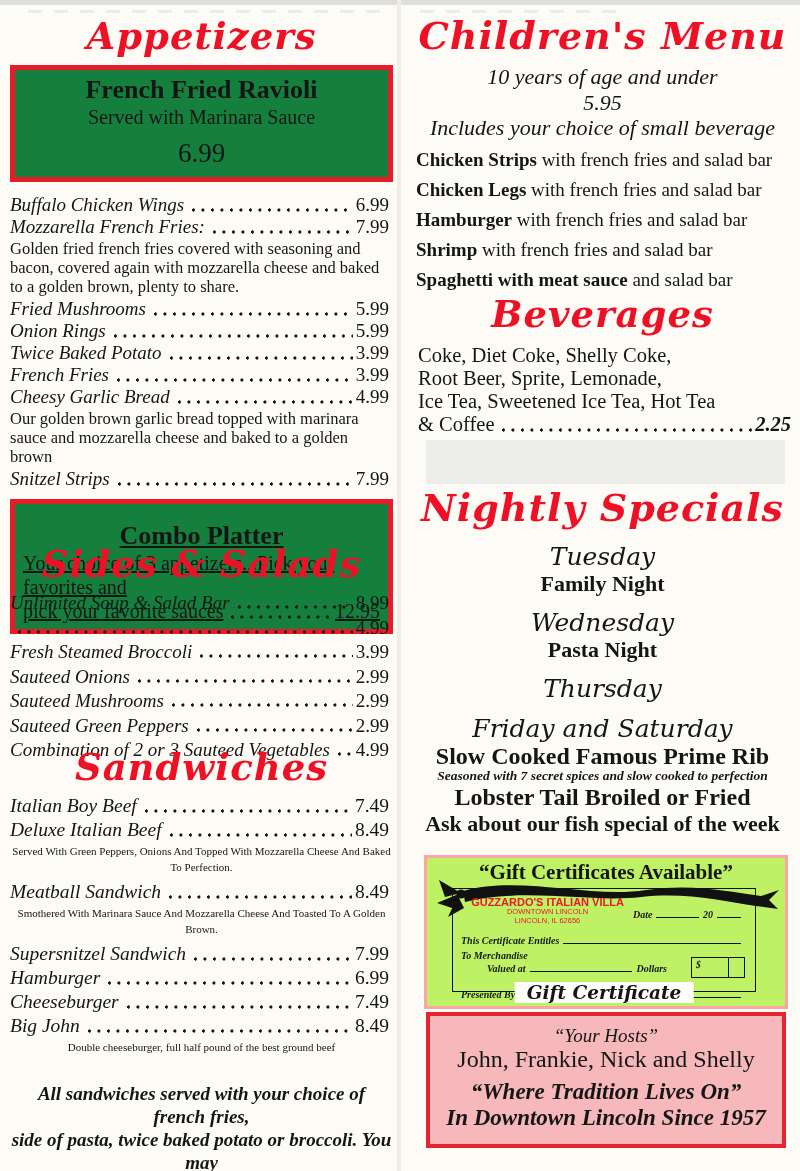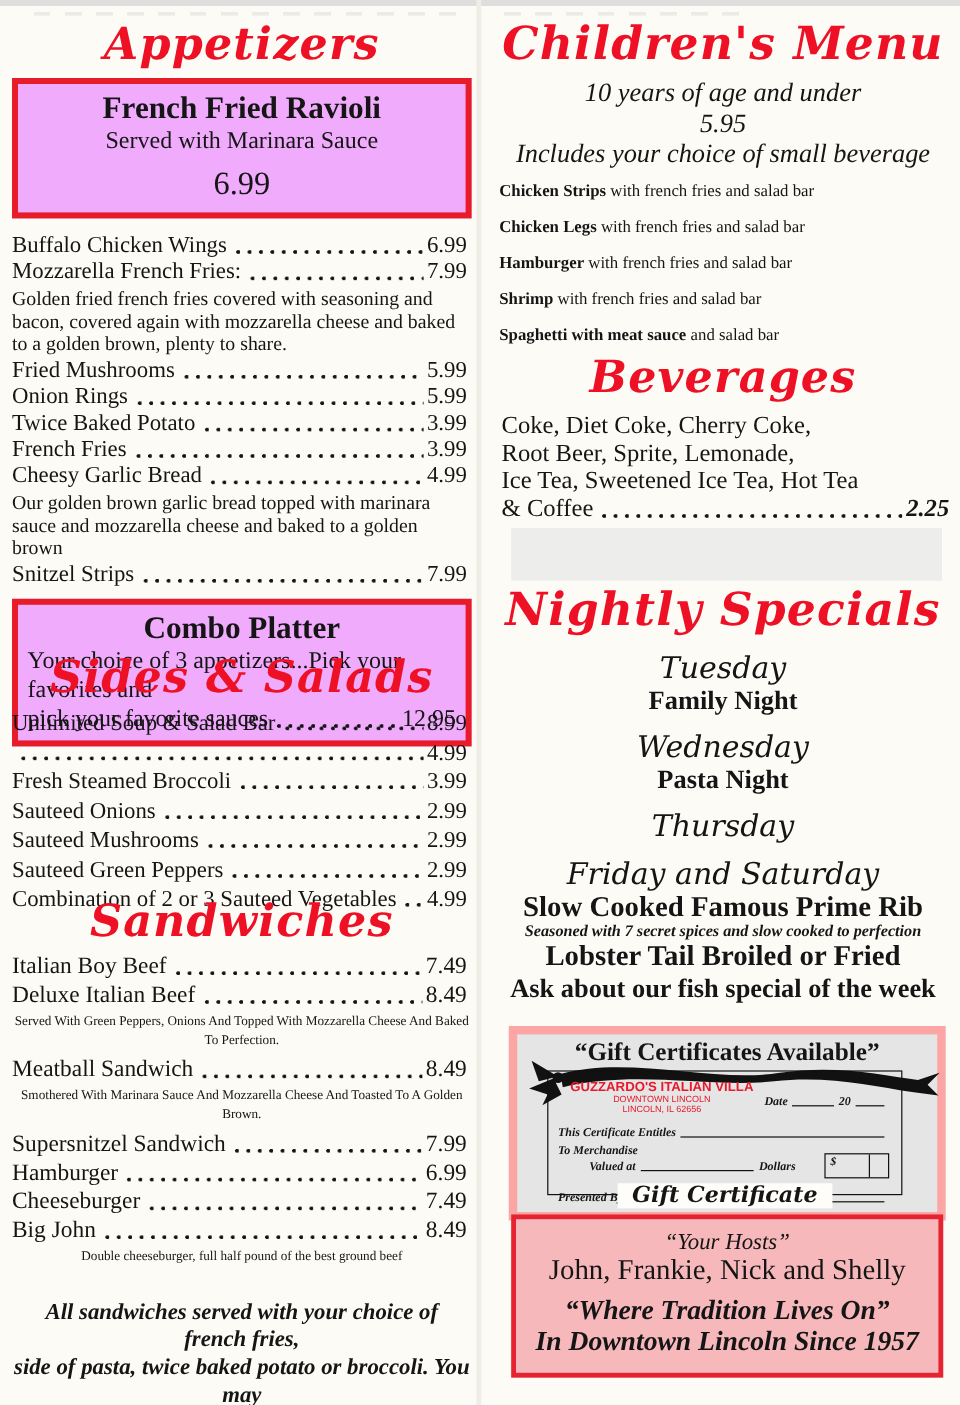--- a/index.html
+++ b/index.html
@@ -19,66 +19,66 @@
   .col-right{left:412px;width:381px;}
   .sec{position:absolute;left:0;right:0;}
 
   h1.script{
     margin:0;text-align:center;color:#ee1126;font-weight:600;font-style:italic;
     font-size:37px;line-height:44px;letter-spacing:1px;
     font-family:"DejaVu Serif","Liberation Serif",serif;
   }
 
   
-  .pinkbox{border:5px solid #e81c28;background:#f0abfc;text-align:center;}
+  .pinkbox{border:5px solid #e81c28;background:#15803d;text-align:center;}
   .feature{padding:5px 6px 9px;}
   .feature-title{font-weight:bold;font-size:26px;line-height:30px;}
   .feature-sub{font-size:20px;line-height:24px;}
   .feature-price{font-size:27px;line-height:30px;margin-top:9px;}
-  .combo{padding:4px 8px 6px;text-align:left;}
+  .combo{padding:16px 8px 6px;text-align:left;text-decoration:underline;}
   .combo-title{font-weight:bold;font-size:26px;line-height:31px;text-align:center;}
   .combo-line{font-size:20px;line-height:24px;}
   .combo-row{display:flex;font-size:20px;line-height:24px;}
 
   
   .mrow{display:flex;font-size:19px;line-height:22px;padding-right:4px;}
-  .mrow .nm{white-space:nowrap;}
+  .mrow .nm{white-space:nowrap;font-style:italic;}
   .mrow .pr{white-space:nowrap;}
   .leader{flex:1 1 auto;margin:0 3px 3px 7px;align-self:flex-end;height:6px;
     background-image:radial-gradient(circle at 2.5px 3px,#151515 1.45px,transparent 1.8px);
     background-size:9.5px 6px;background-repeat:repeat-x;}
   .app .mrow{line-height:22px;}
   .app .idesc{font-size:16.5px;line-height:19px;margin:1px 0 2px;}
   .idesc:empty{display:none;}
   .sides .mrow{line-height:21px;margin-bottom:3.5px;}
   .sand .mrow{font-size:19.5px;line-height:22px;margin-bottom:2px;}
   .sand .idesc{font-size:11px;line-height:16px;text-align:center;margin:1px 0 6px;}
   .foot{position:absolute;left:0;right:0;text-align:center;font-weight:bold;font-style:italic;
     font-size:19px;line-height:23px;}
 
   
   .kids-sub{ text-align:center;font-style:italic;font-size:22px;line-height:25.5px;}
   .kids-items{margin-top:9px;padding-left:4px;}
-  .kids-row{font-size:14px;line-height:20px;margin-bottom:10px;}
+  .kids-row{font-size:19px;line-height:20px;margin-bottom:10px;}
   .kids-row .b{font-weight:bold;}
   .bev-line{font-size:20.5px;line-height:23px;padding-left:6px;}
   .bev-row{display:flex;font-size:20.5px;line-height:23px;padding:0 2px 0 6px;}
   .bev-row .pr{font-weight:bold;font-style:italic;}
   .gray-strip{position:absolute;left:14px;right:8px;background:#ededec;}
 
   .nightly{text-align:center;}
   .nl{margin:0;}
   .nl[data-style="day"]{font-style:italic;font-size:25px;line-height:27px;margin-top:13px;
     font-family:"DejaVu Serif","Liberation Serif",serif;}
   .nl[data-style="bold"]{font-weight:bold;font-size:22px;line-height:24px;margin-top:2px;}
   .nl[data-style="big"]{font-weight:bold;font-size:24px;line-height:25px;margin-top:2px;}
   .nl[data-style="small"]{font-weight:bold;font-style:italic;font-size:13.5px;line-height:14px;}
 
   
-  .gift{position:absolute;left:12px;right:5px;height:148px;border:7px solid #fca5a5;background:#e5e5e5;}
+  .gift{position:absolute;left:12px;right:5px;height:148px;border:3px solid #fca5a5;background:#bef264;}
   .gift-head{text-align:center;font-weight:bold;font-size:21px;line-height:24px;margin-top:2px;}
   .ribbon{position:absolute;left:4px;top:17px;width:356px;height:44px;}
   .cert{position:absolute;left:25px;right:29px;top:30px;bottom:14px;border:1.2px solid #111;}
   .gc-brand{position:absolute;left:12px;top:7px;width:165px;text-align:center;color:#e8192c;
     font-family:"Liberation Sans",sans-serif;}
   .gc-brand-1{font-weight:bold;font-size:11px;line-height:12px;}
   .gc-brand-2{font-size:7.5px;line-height:8.5px;}
   .gc-lbl{font-weight:bold;font-style:italic;font-size:10px;white-space:nowrap;}
   .uline{border-bottom:1.2px solid #111;flex:1 1 auto;margin:0 4px 2px;}
   .uline.fix{flex:0 0 auto;}
@@ -342,21 +342,21 @@
 
       <div class="kids-row"><span class="b">Shrimp</span><span> with french fries and salad bar</span></div>
 
       <div class="kids-row"><span class="b">Spaghetti with meat sauce</span><span> and salad bar</span></div>
     </div>
   </div>
 
   <div class="sec" style="top:278px;">
     <h1 class="script">Beverages</h1>
     <div style="margin-top:8px;">
-      <div class="bev-line">Coke, Diet Coke, Cherry Coke,</div>
+      <div class="bev-line">Coke, Diet Coke, Shelly Coke,</div>
 
       <div class="bev-line">Root Beer, Sprite, Lemonade,</div>
 
       <div class="bev-line">Ice Tea, Sweetened Ice Tea, Hot Tea</div>
     </div>
     <div class="bev-row">
       <span class="nm">&amp; Coffee</span>
       <span class="leader"></span>
       <span class="pr">2.25</span>
     </div>

